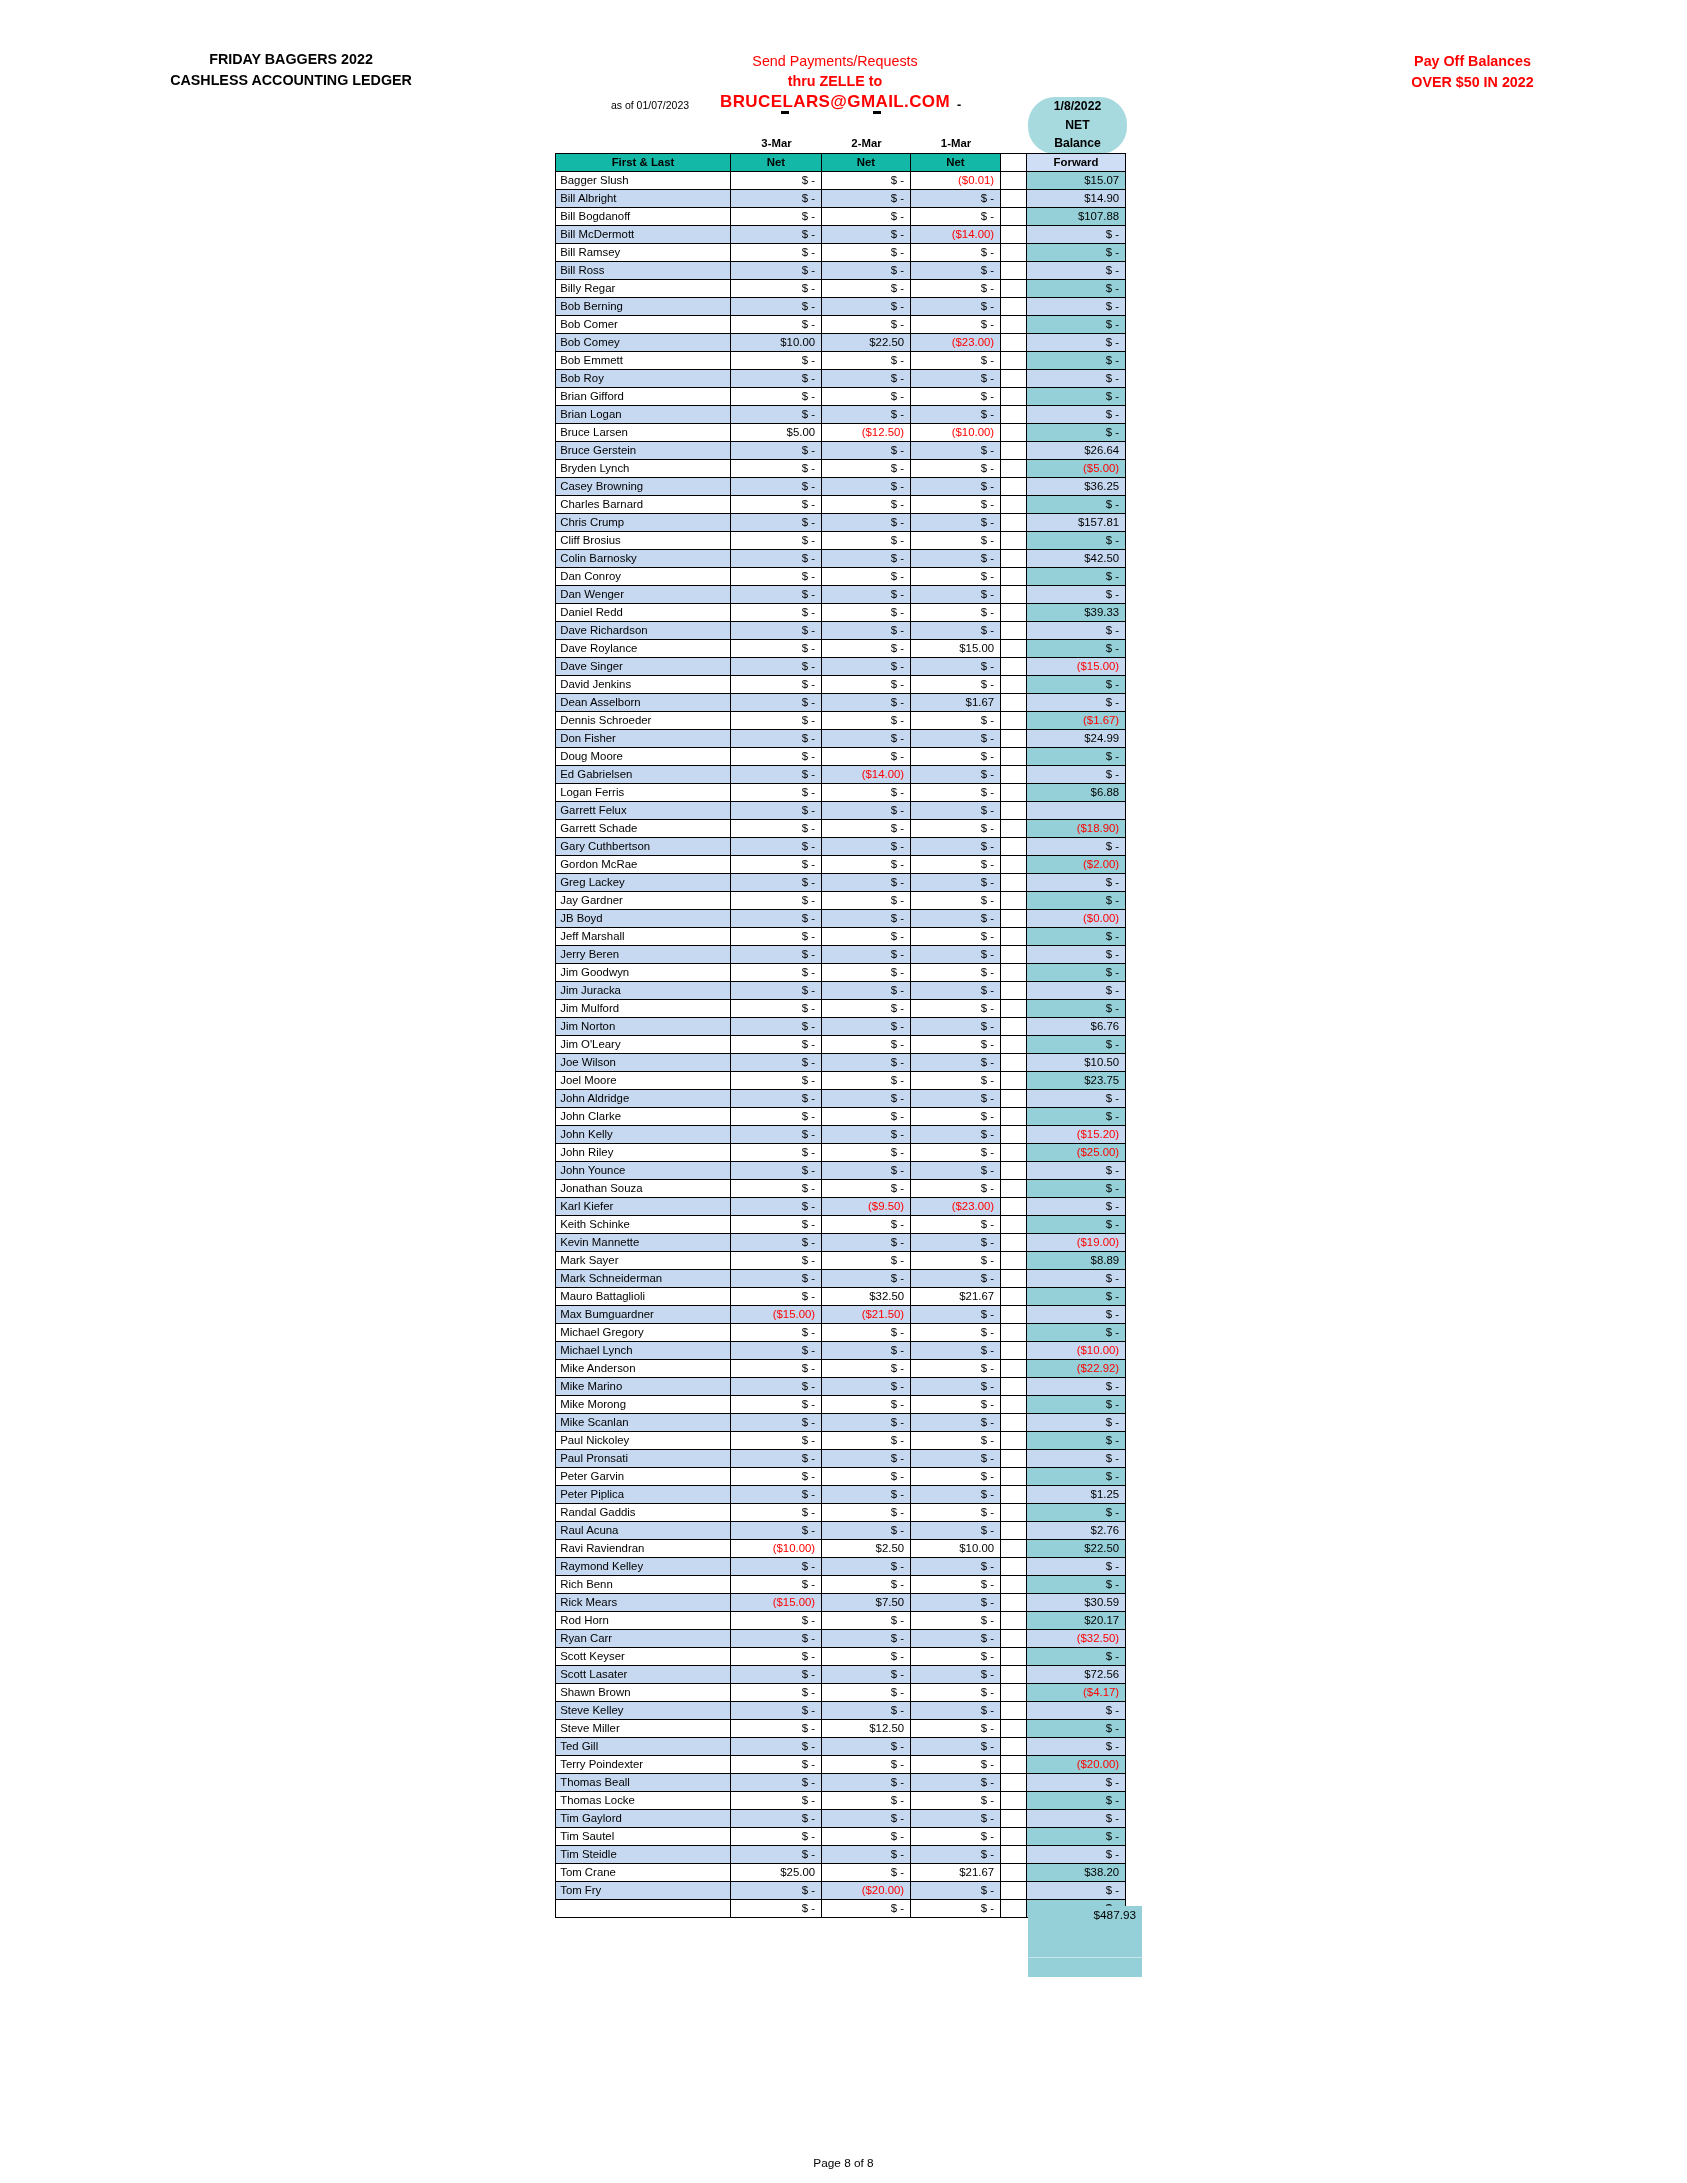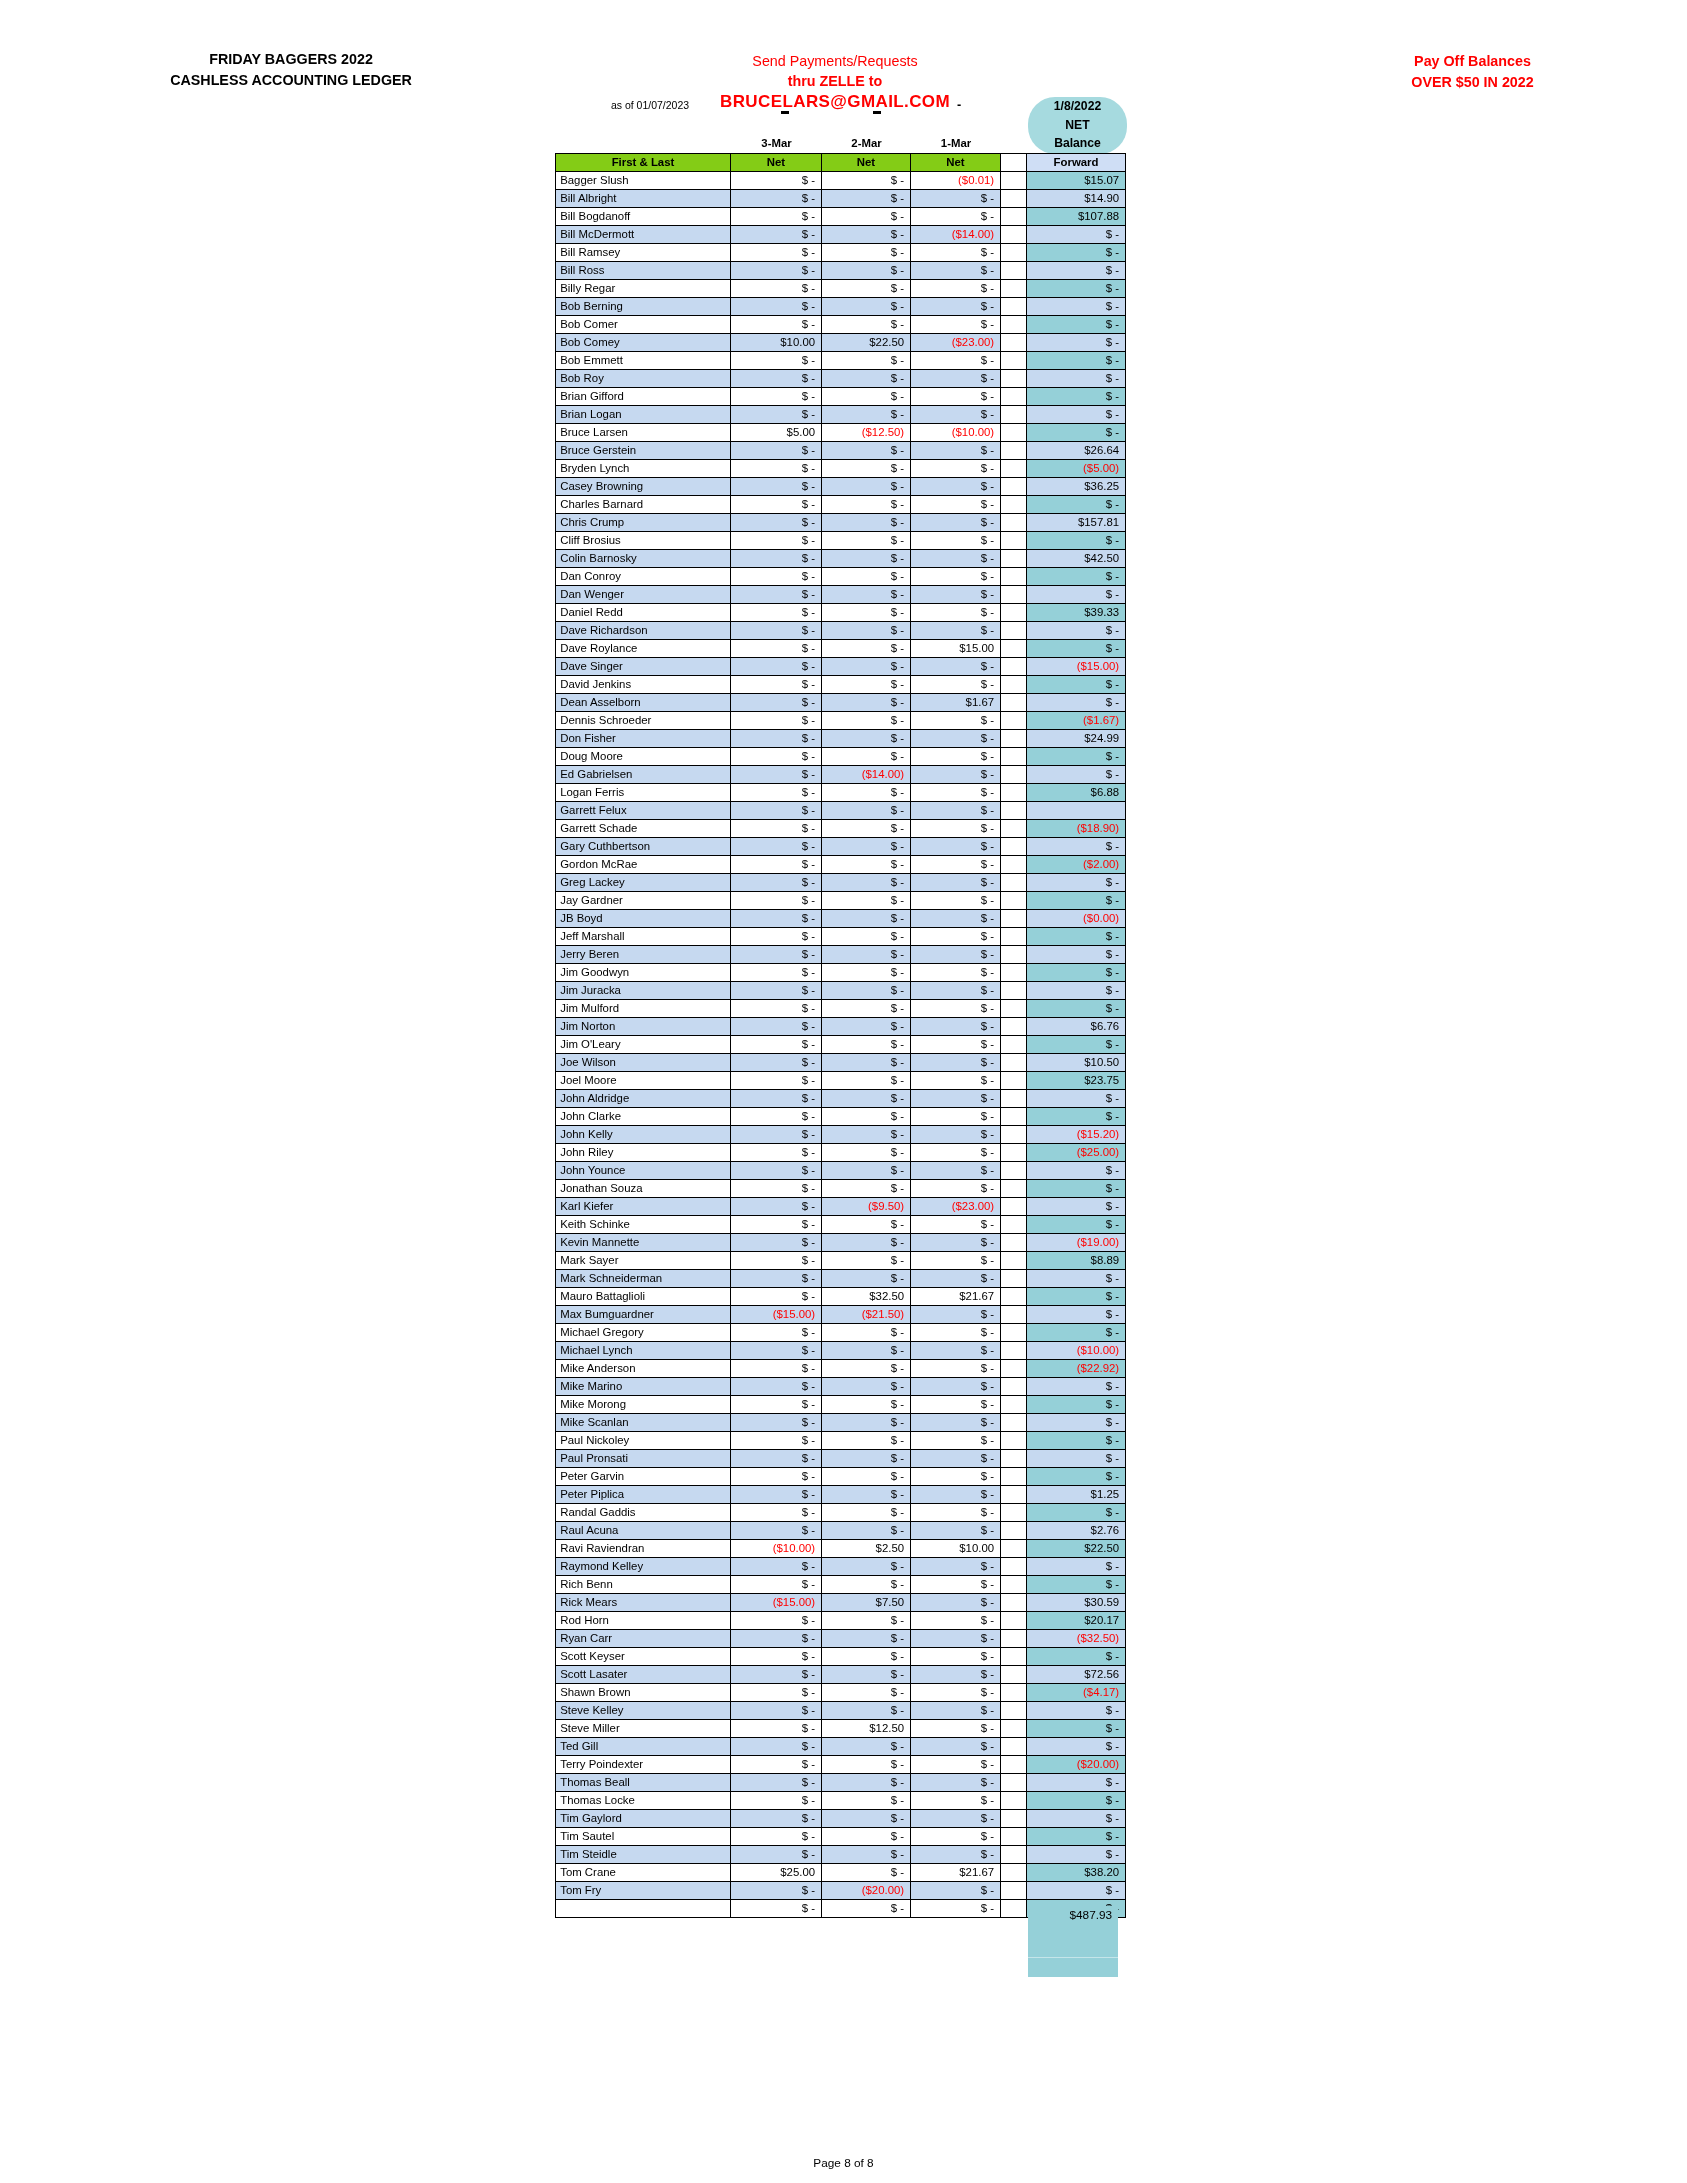--- a/index.html
+++ b/index.html
@@ -41,27 +41,27 @@
   .lrow > :nth-child(2){width:91px;text-align:right;padding-right:5.9px;}
   .lrow > :nth-child(3){width:89px;text-align:right;padding-right:5.9px;}
   .lrow > :nth-child(4){width:90px;text-align:right;padding-right:5.9px;}
   .lrow > :nth-child(5){width:26px;background:#fff;}
   .lrow > :nth-child(6){width:99px;text-align:right;padding-right:5.9px;}
   .lrow.alt > :nth-child(1),.lrow.alt > :nth-child(2),
   .lrow.alt > :nth-child(3),.lrow.alt > :nth-child(4){background:#c6d9f0;}
   .balteal{background:#95d0d8;}
   .balalt{background:#c6d9f0;}
   .neg{color:#ff0000;}
-  .hrow > div{font-weight:bold;text-align:center !important;background:#84cc16;
+  .hrow > div{font-weight:bold;text-align:center !important;background:#14b8a6;
               padding-left:0 !important;padding-right:0 !important;}
   .hrow > :nth-child(5){background:#fff !important;}
   .hrow > :nth-child(6){background:#cfdef5 !important;}
 
   
-  .teal-ext{position:absolute;left:1028px;top:1906px;width:90px;height:71px;background:#95d0d8;}
+  .teal-ext{position:absolute;left:1028px;top:1906px;width:114px;height:71px;background:#95d0d8;}
   .teal-ext .total{font-size:11.8px;line-height:19.4px;text-align:right;padding-right:5.9px;}
   .teal-ext::after{content:"";position:absolute;left:0;right:0;bottom:18.6px;border-top:0.8px solid rgba(255,255,255,.45);}
 
   
   .footer{position:absolute;left:0;top:2156px;width:1687px;text-align:center;font-size:11.8px;}
 </style>
 </head>
 <body>
 
 <div class="page">

